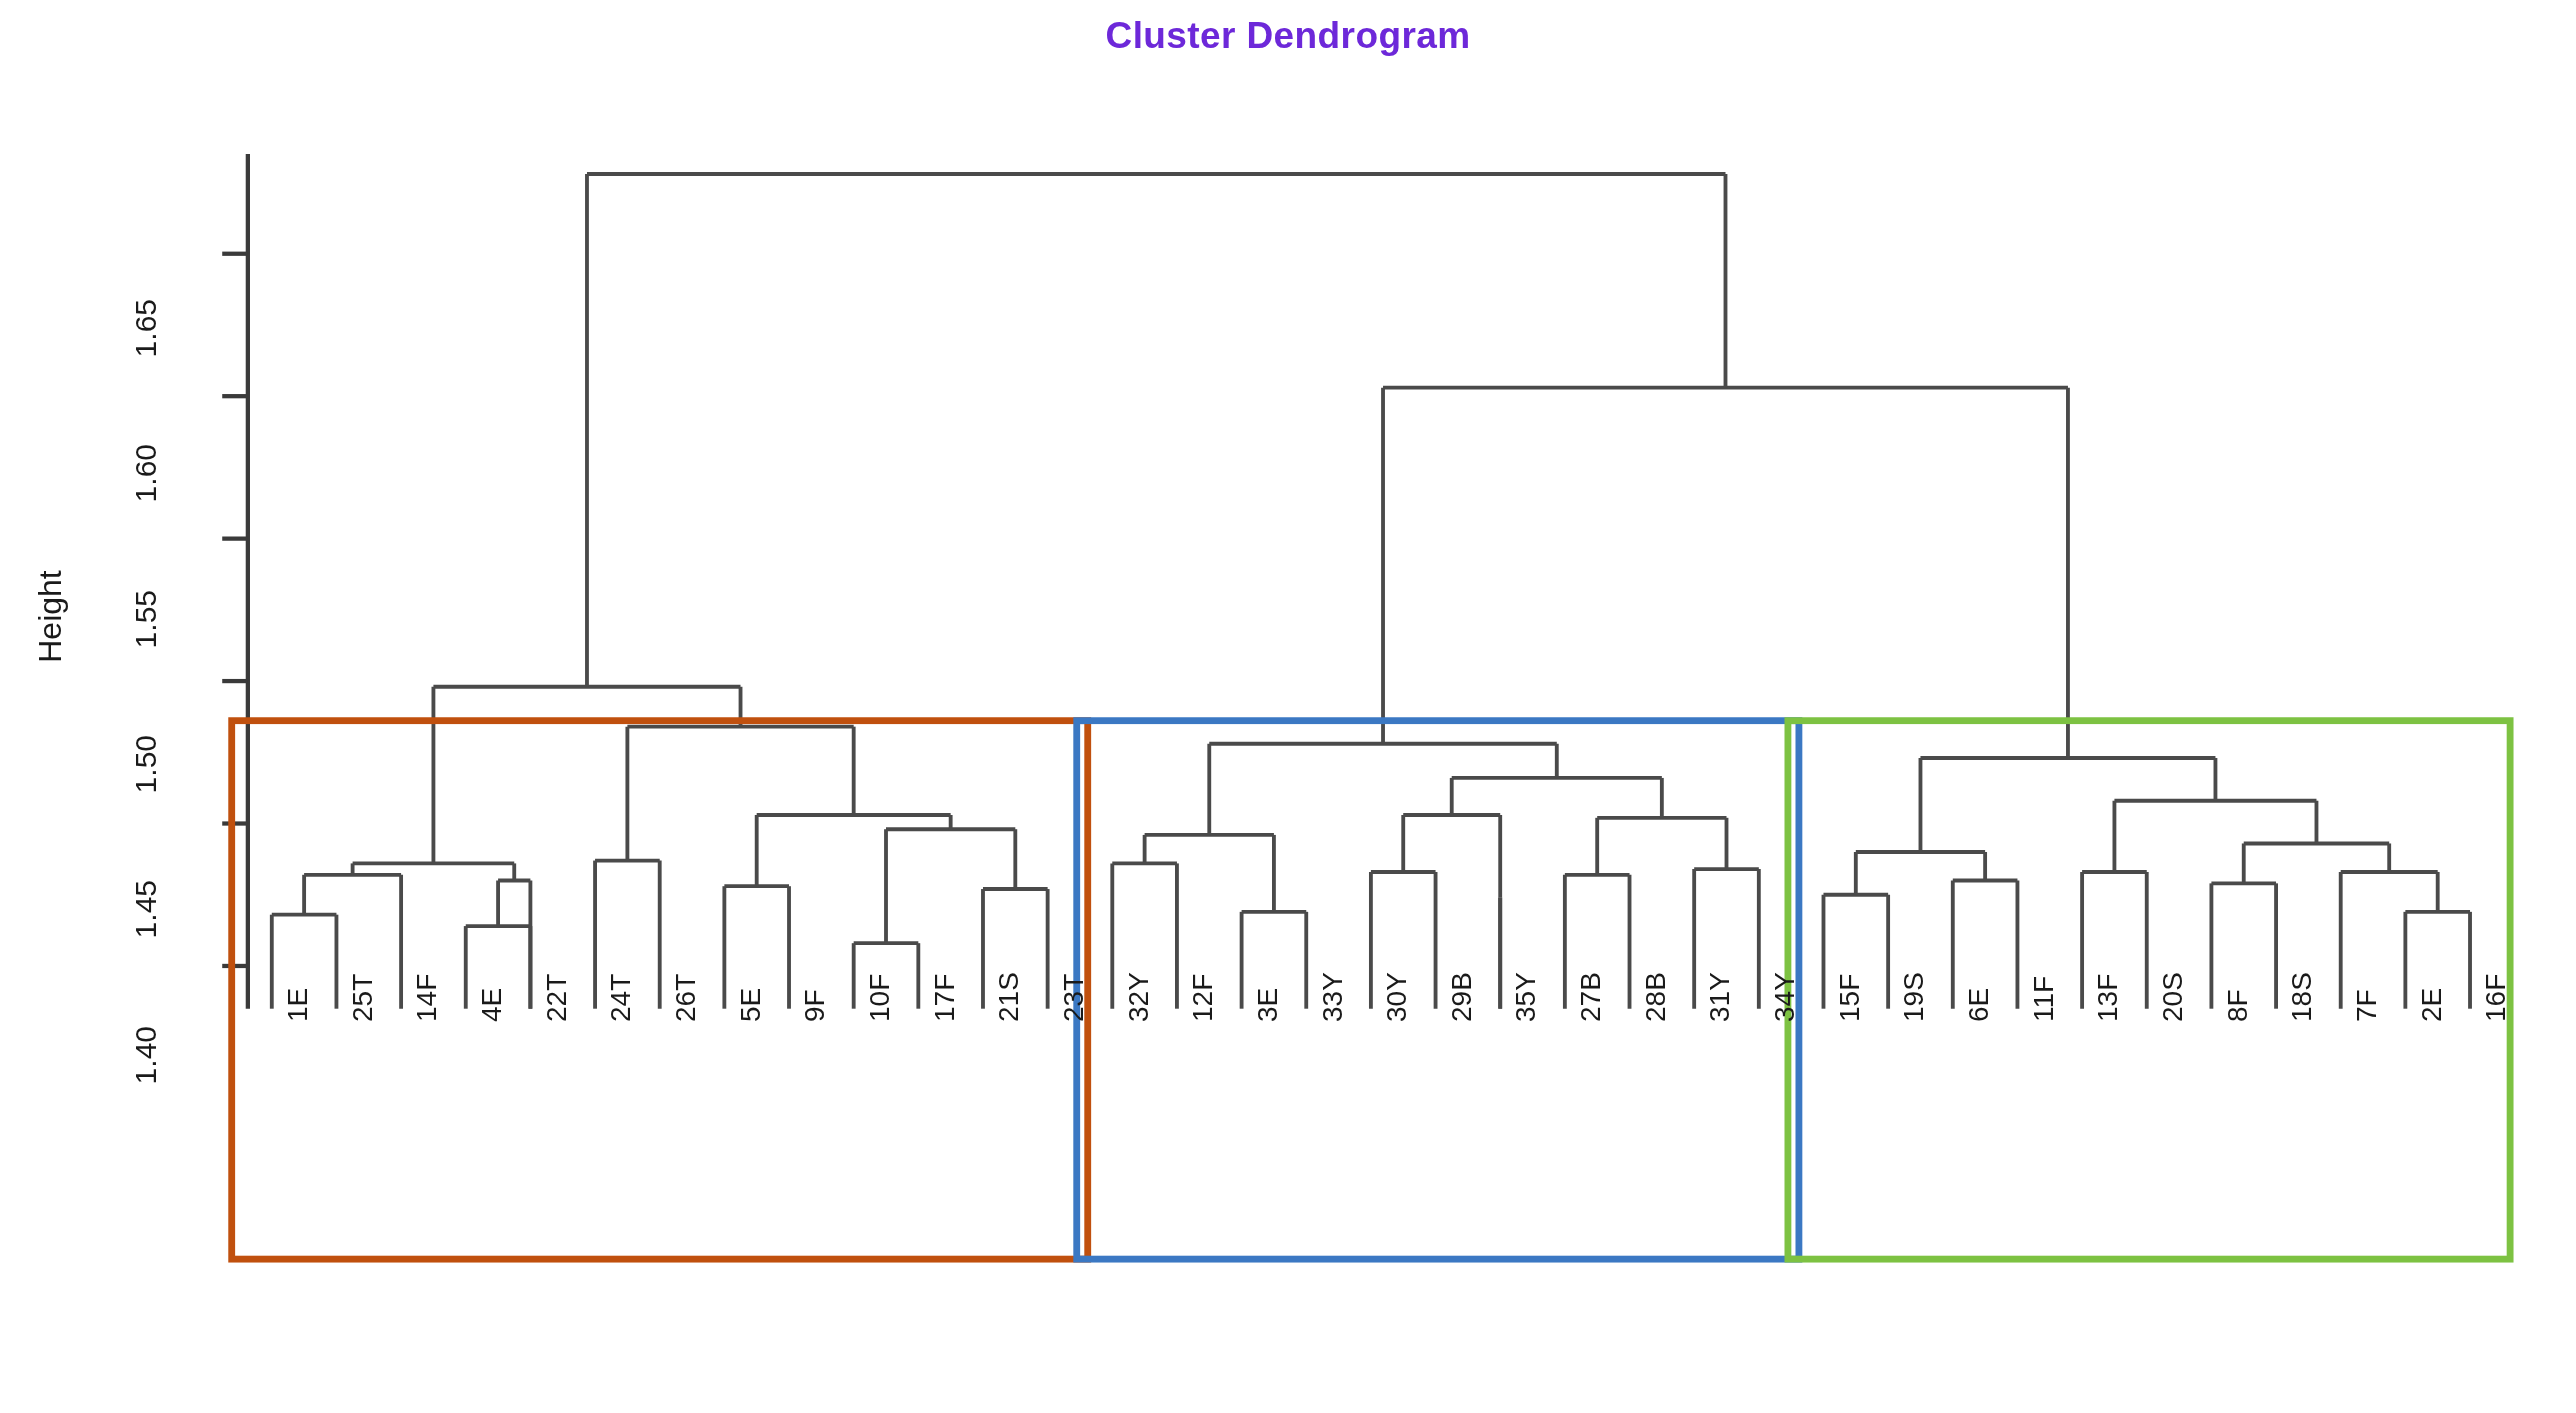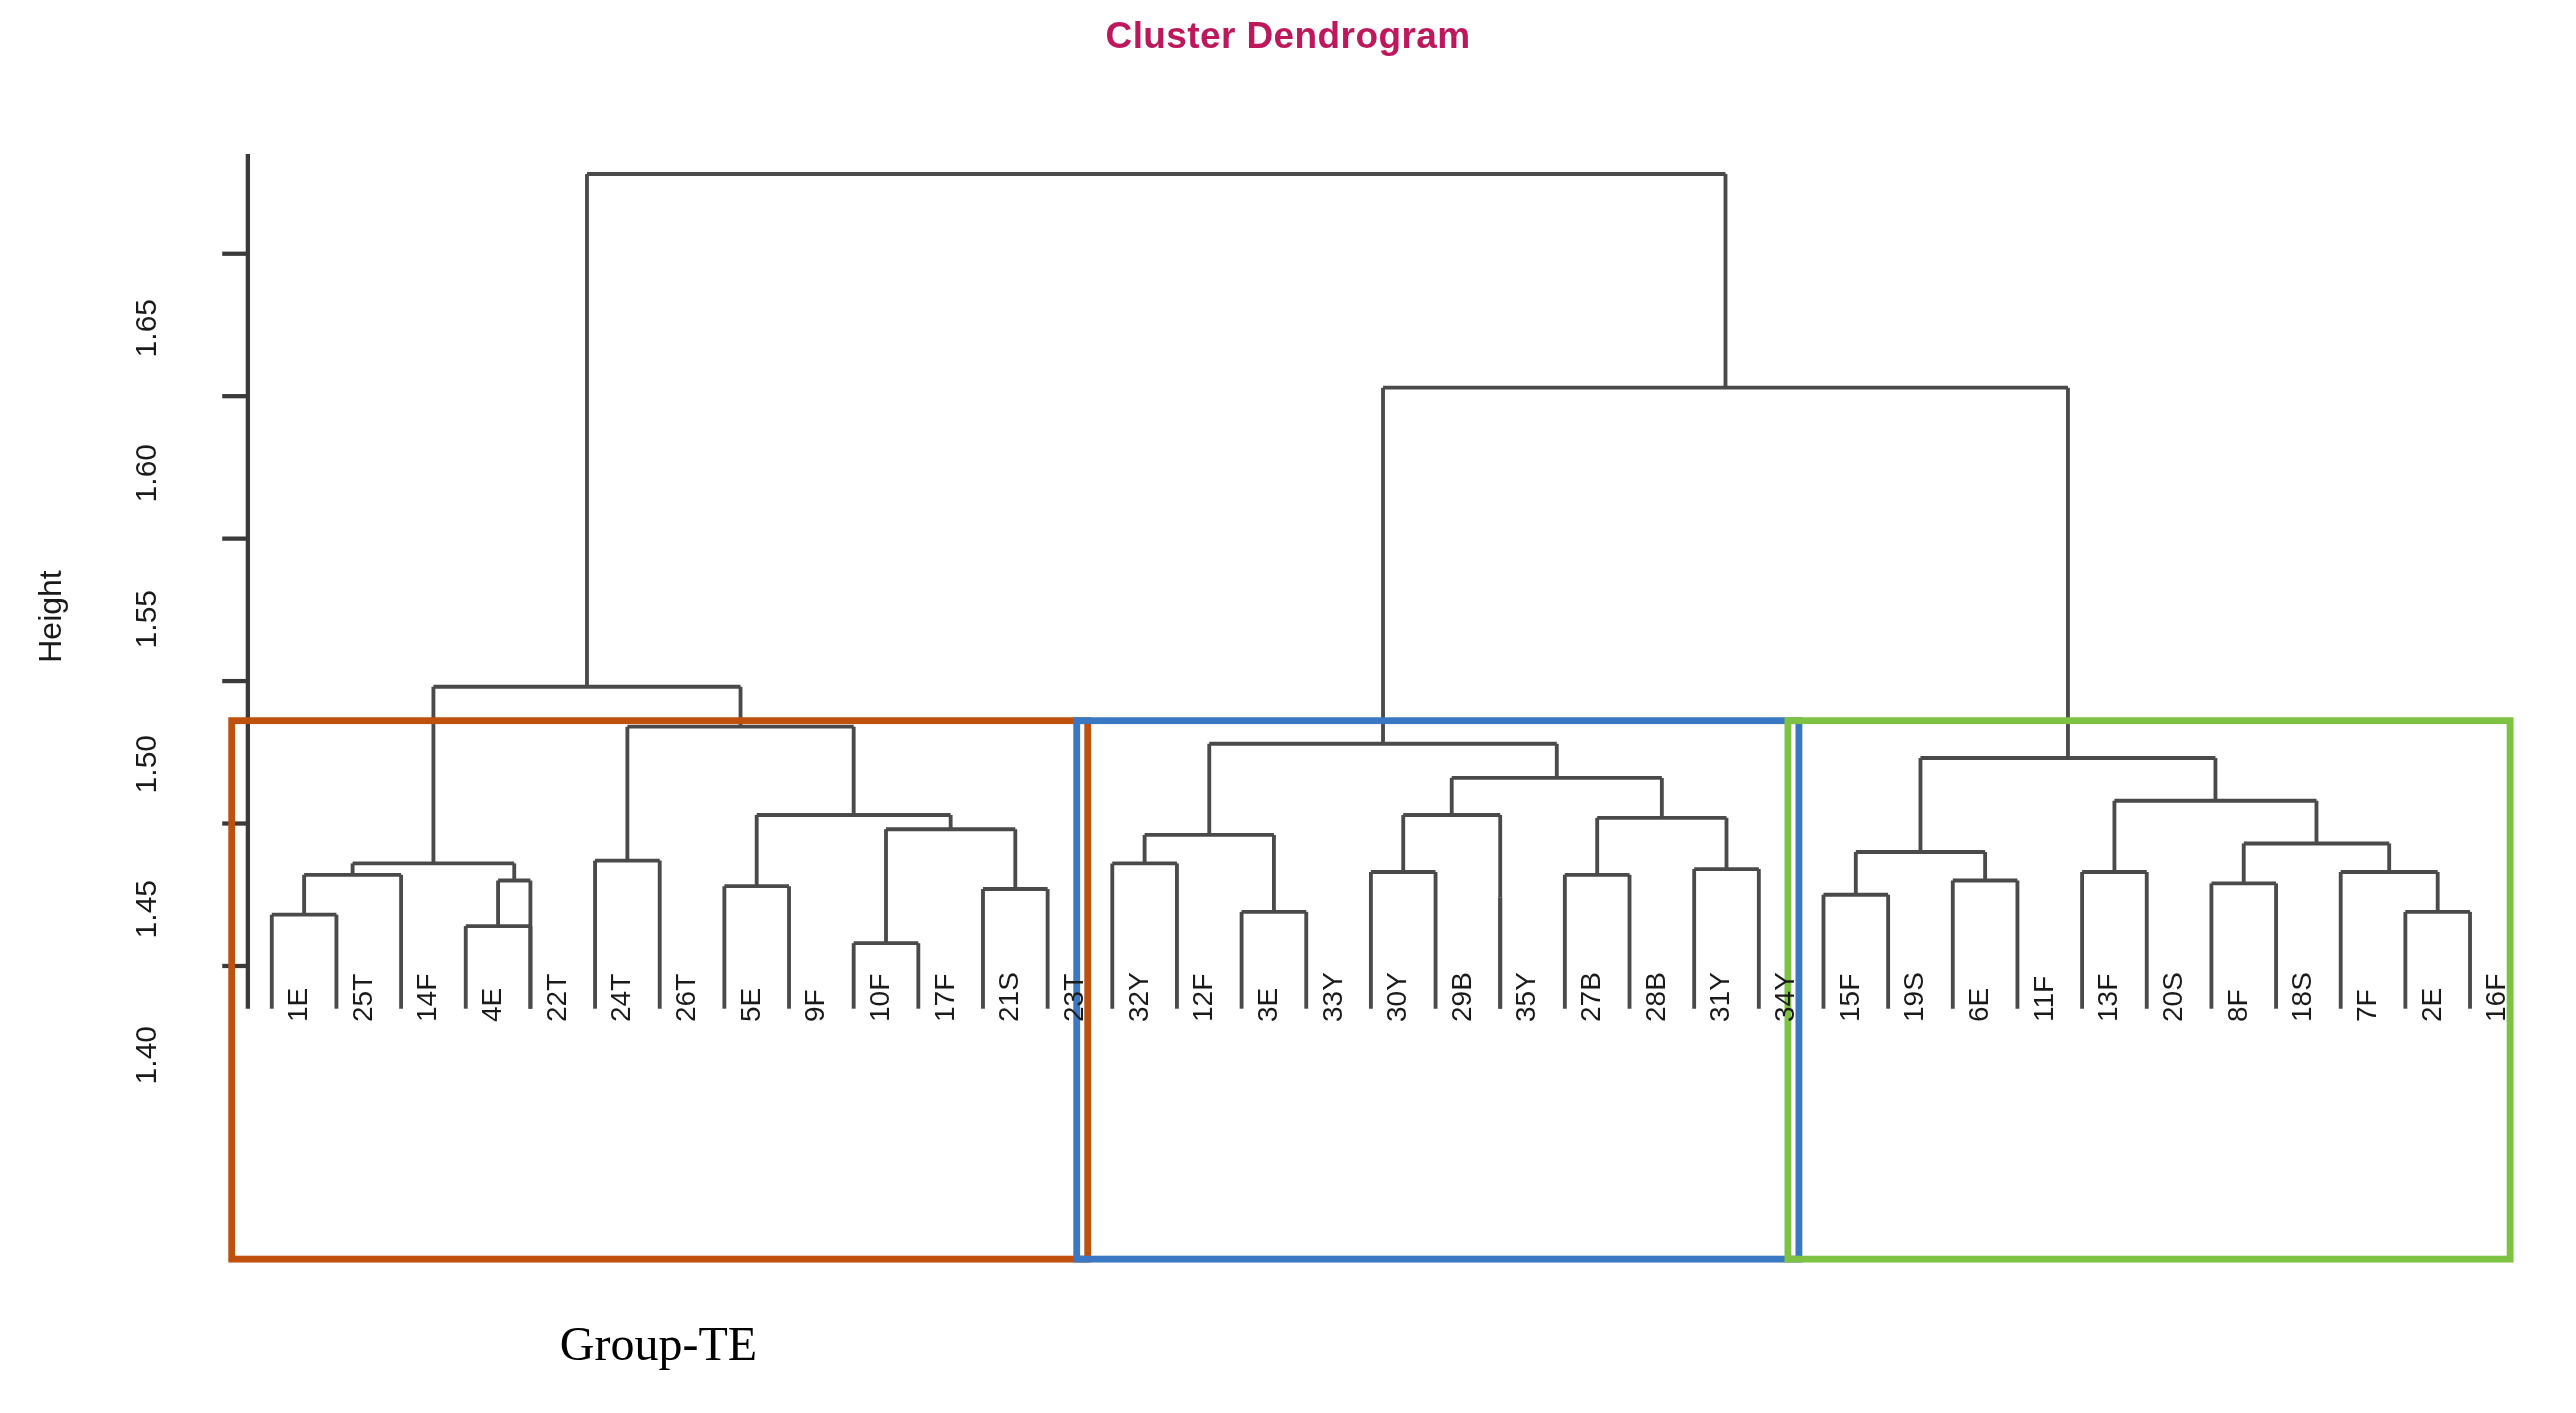--- a/index.html
+++ b/index.html
@@ -1,21 +1,21 @@
 <!DOCTYPE html>
 <html style="font-size:13.7px"><head>
 <meta charset="utf-8">
 <style>
   html,body{margin:0;padding:0;background:#ffffff;}
   body{width:2576px;height:1414px;position:relative;overflow:hidden;
        font-family:"Liberation Sans", sans-serif;}
   #stage{position:absolute;left:0;top:0;width:2576px;height:1414px;}
   #plot-title{
     position:absolute;left:0;top:15.4px;width:2576px;text-align:center;
-    font-size:37px;font-weight:bold;color:#be185d;letter-spacing:0.4px;
+    font-size:37px;font-weight:bold;color:#6d28d9;letter-spacing:0.4px;
     font-family:"Liberation Sans", sans-serif;
   }
   #y-axis-title{
     position:absolute;left:-44px;top:598px;width:188px;text-align:center;
     font-size:32px;color:#1a1a1a;transform:rotate(-90deg);
     transform-origin:center center;font-family:"Liberation Sans", sans-serif;
   }
   .tick-label{
     position:absolute;font-size:30px;color:#1a1a1a;white-space:nowrap;
     transform:rotate(-90deg);transform-origin:right center;text-align:right;
@@ -199,16 +199,15 @@
       <div class="leaf-label" style="left: 2028px; top: 1022px;">11F</div>
       <div class="leaf-label" style="left: 2092px; top: 1022px;">13F</div>
       <div class="leaf-label" style="left: 2157px; top: 1022px;">20S</div>
       <div class="leaf-label" style="left: 2222px; top: 1022px;">8F</div>
       <div class="leaf-label" style="left: 2286px; top: 1022px;">18S</div>
       <div class="leaf-label" style="left: 2351px; top: 1022px;">7F</div>
       <div class="leaf-label" style="left: 2416px; top: 1022px;">2E</div>
       <div class="leaf-label" style="left: 2480px; top: 1022px;">16F</div>
     </div>
 
-  <div class="group-caption" style="left:154px;top:1316px;width:1009px;">Group-TE</div>
 
 </div>
 
 
 </body></html>

